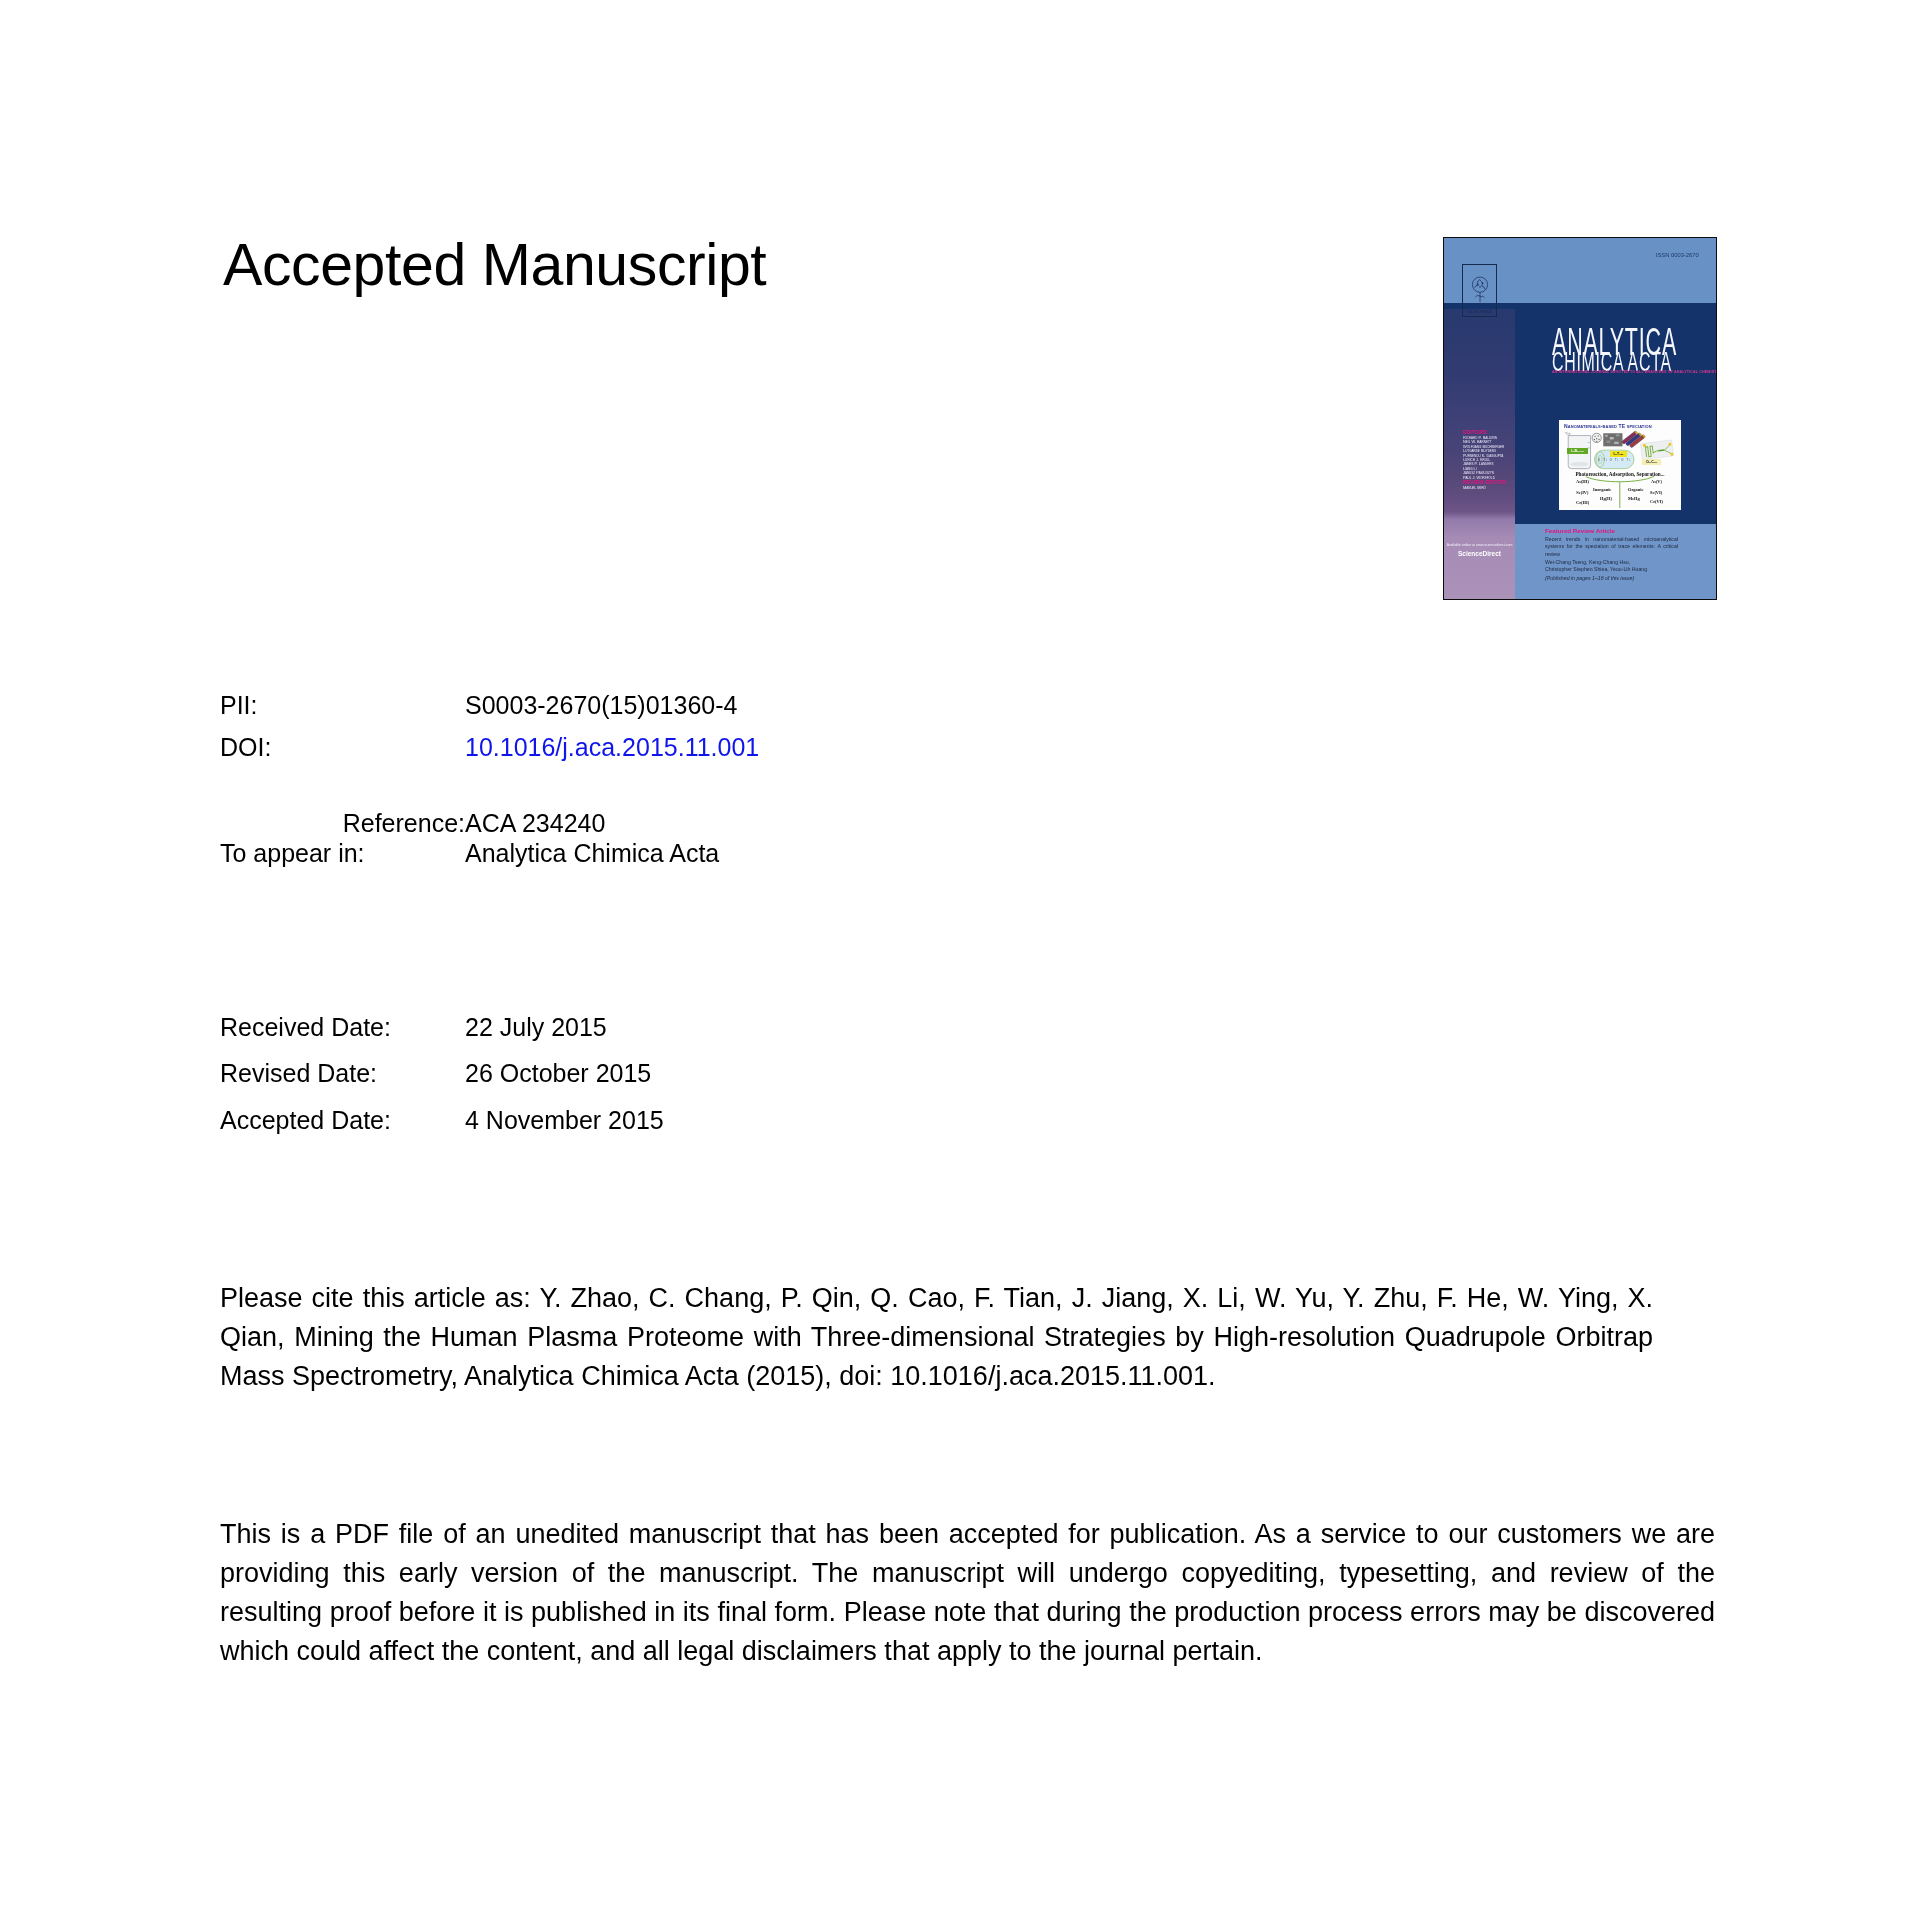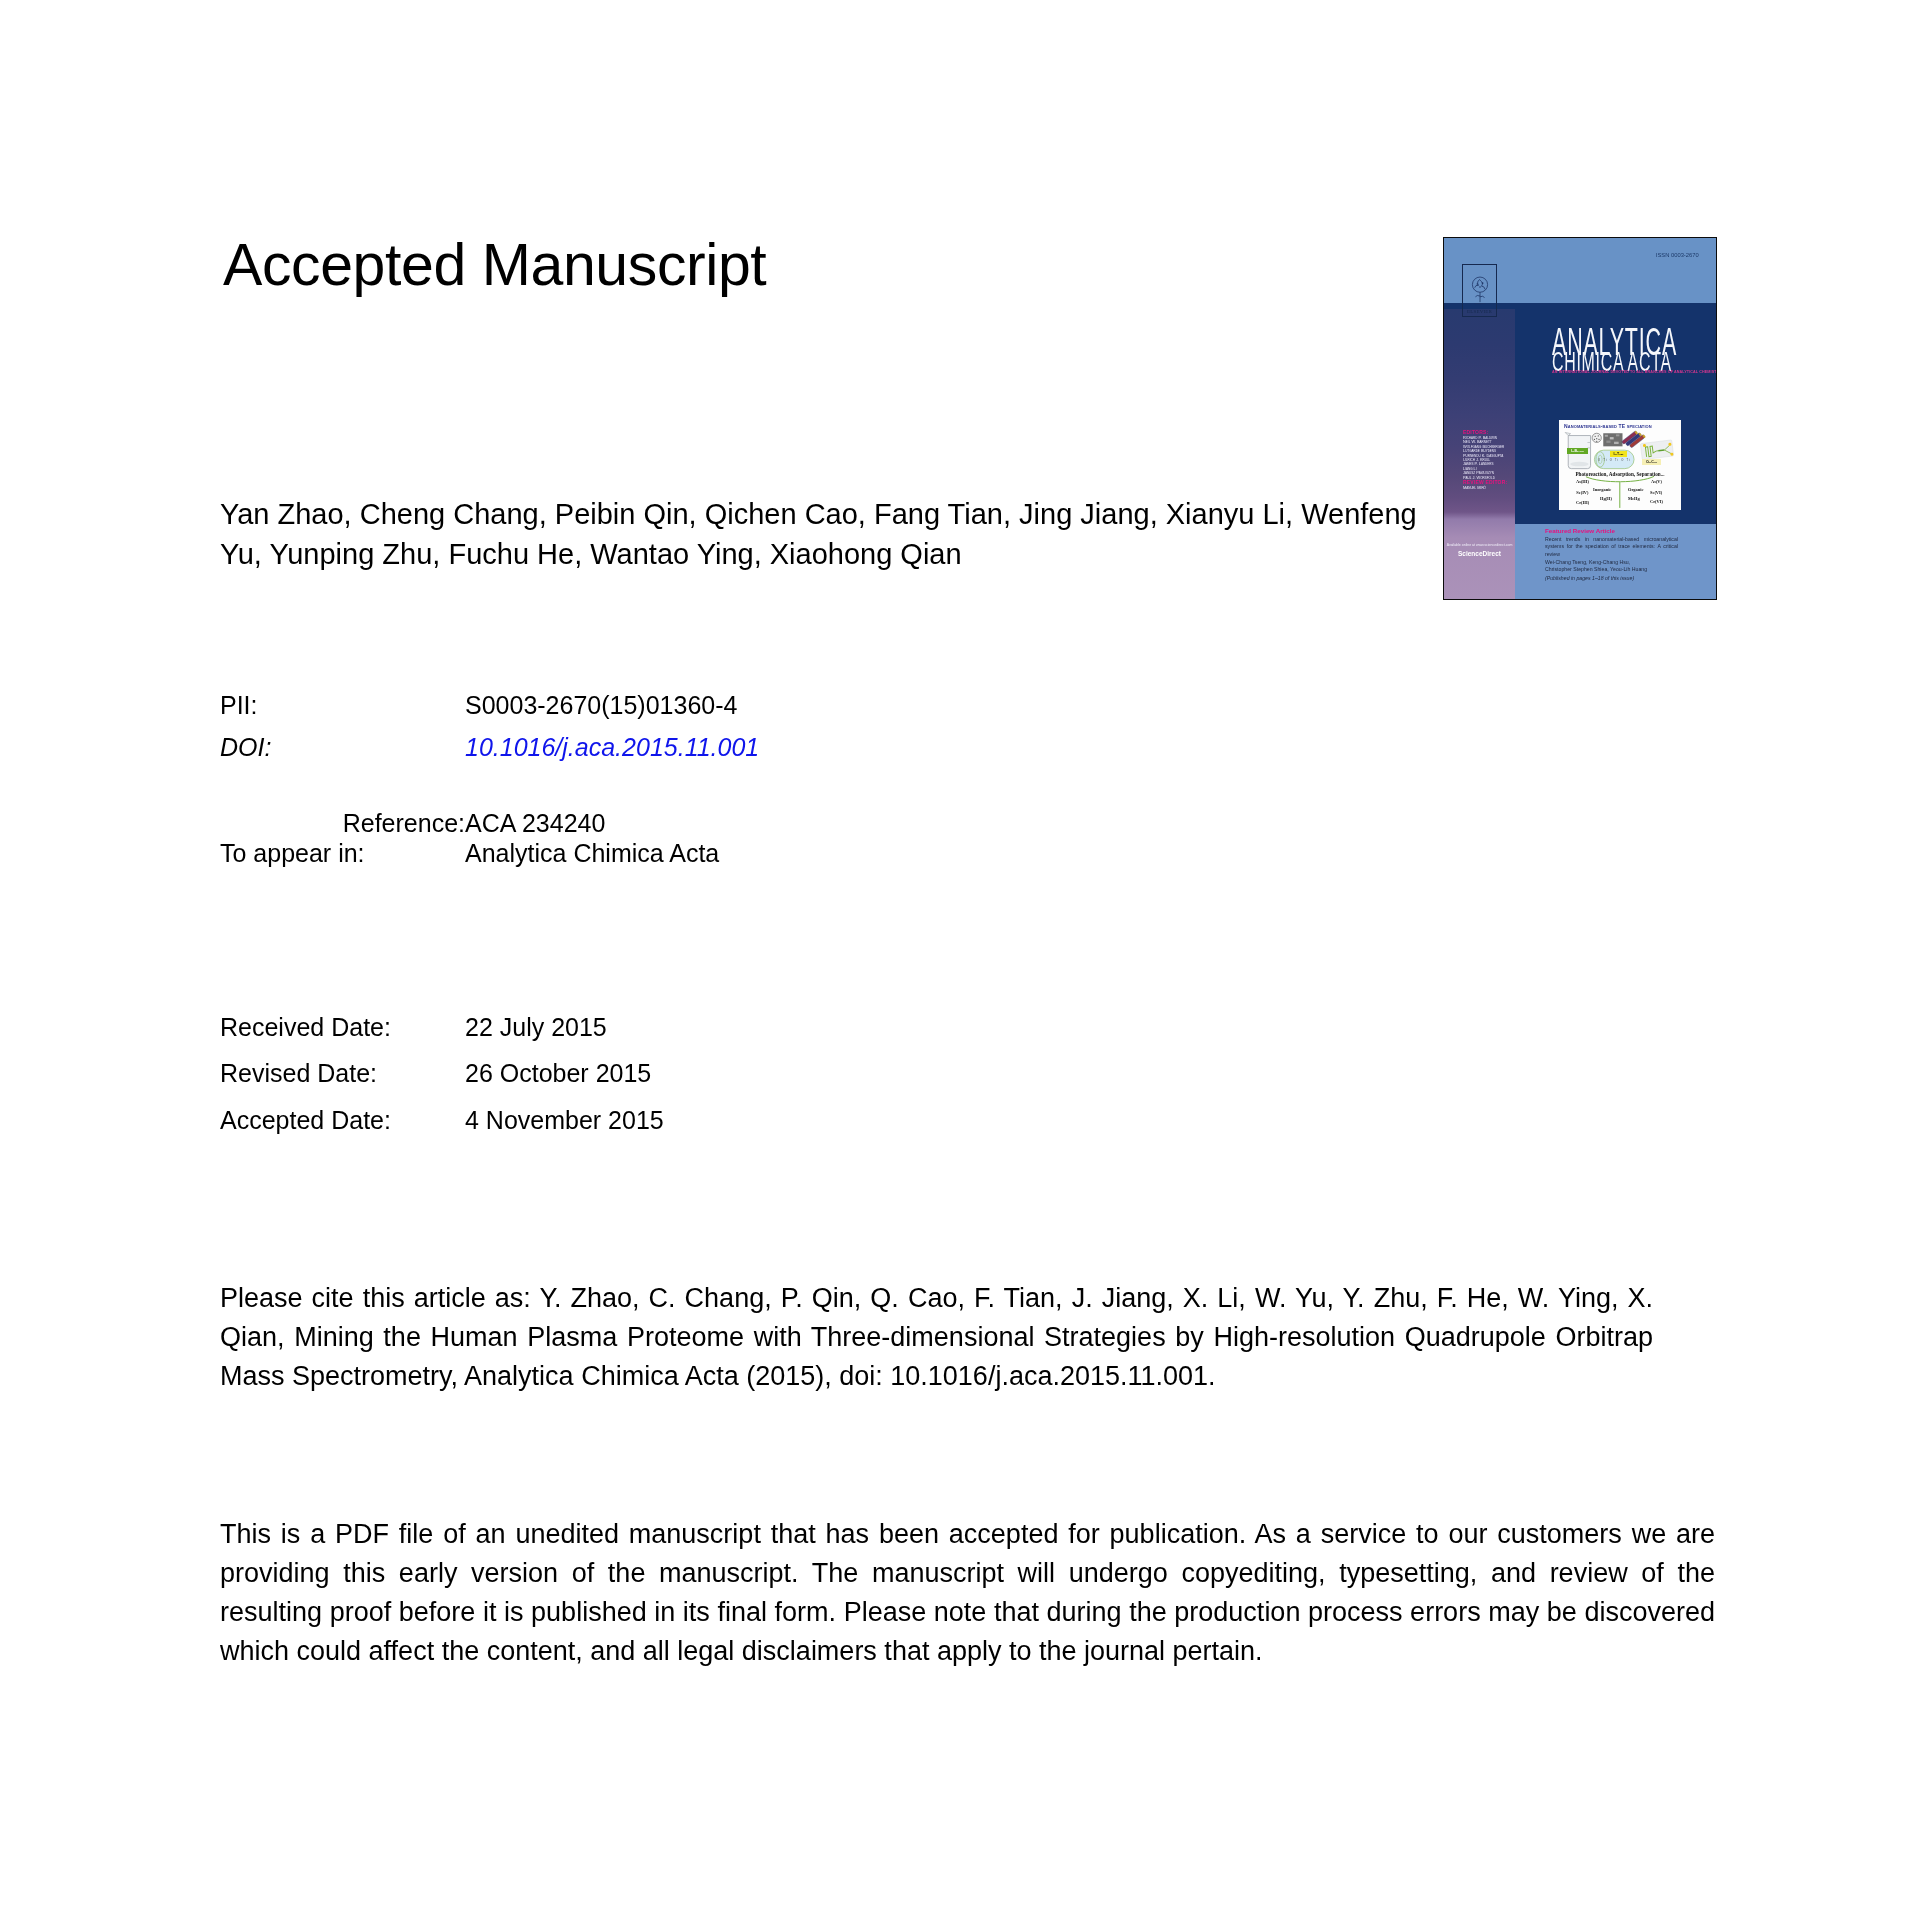--- a/index.html
+++ b/index.html
@@ -66,26 +66,25 @@
   .sp { position:absolute; font-family:"Liberation Serif",serif; font-size:4.4px; font-weight:bold; color:#111; }
 </style>
 </head>
 <body>
 
 <div class="page">
 
   <div class="abs h1" style="left:223px; top:234px;">Accepted Manuscript</div>
 
 
-  <div class="abs authors" style="left:220px; top:494px;">Yan Zhao, Cheng Chang, Peibin Qin, Qichen Cao, Fang Tian, Jing Jiang, Xianyu Li, Wenfeng Yu, Yunping Zhu, Fuchu He, Wantao Ying, Xiaohong Qian</div>
 
   <div class="abs row" style="left:220px; top:688px;">
     <span class="lbl">PII:</span><span>S0003-2670(15)01360-4</span>
   </div>
-  <div class="abs row" style="left:220px; top:730px;font-style:italic;">
+  <div class="abs row" style="left:220px; top:730px;">
     <span class="lbl">DOI:</span><span class="link" role="link">10.1016/j.aca.2015.11.001</span>
   </div>
   <div class="abs row" style="left:220px; top:806px;text-align:right;">
     <span class="lbl">Reference:</span><span>ACA 234240</span>
   </div>
 
   <div class="abs row" style="left:220px; top:836px;">
     <span class="lbl">To appear in:</span><span class="ital">Analytica Chimica Acta</span>
   </div>
 

